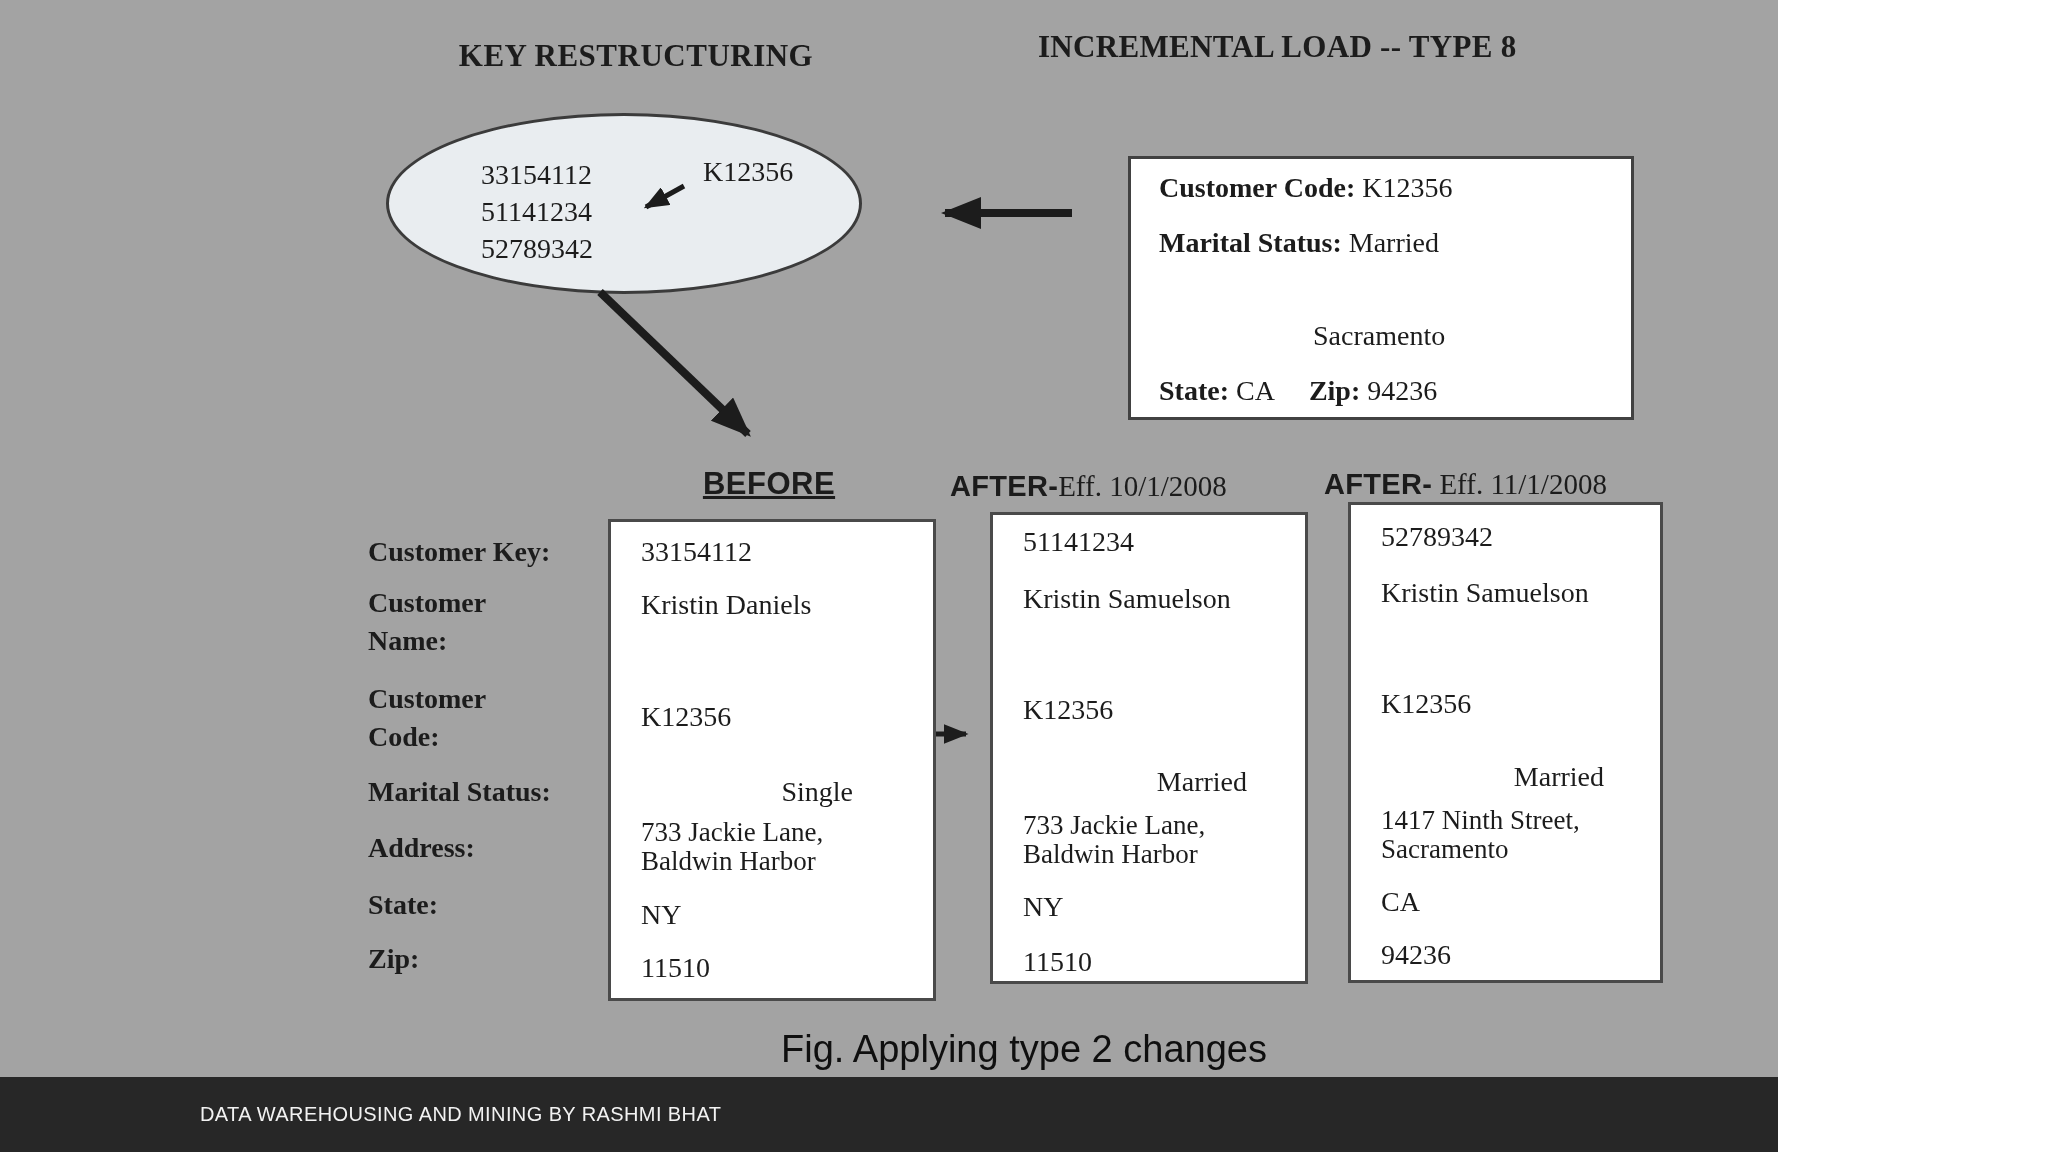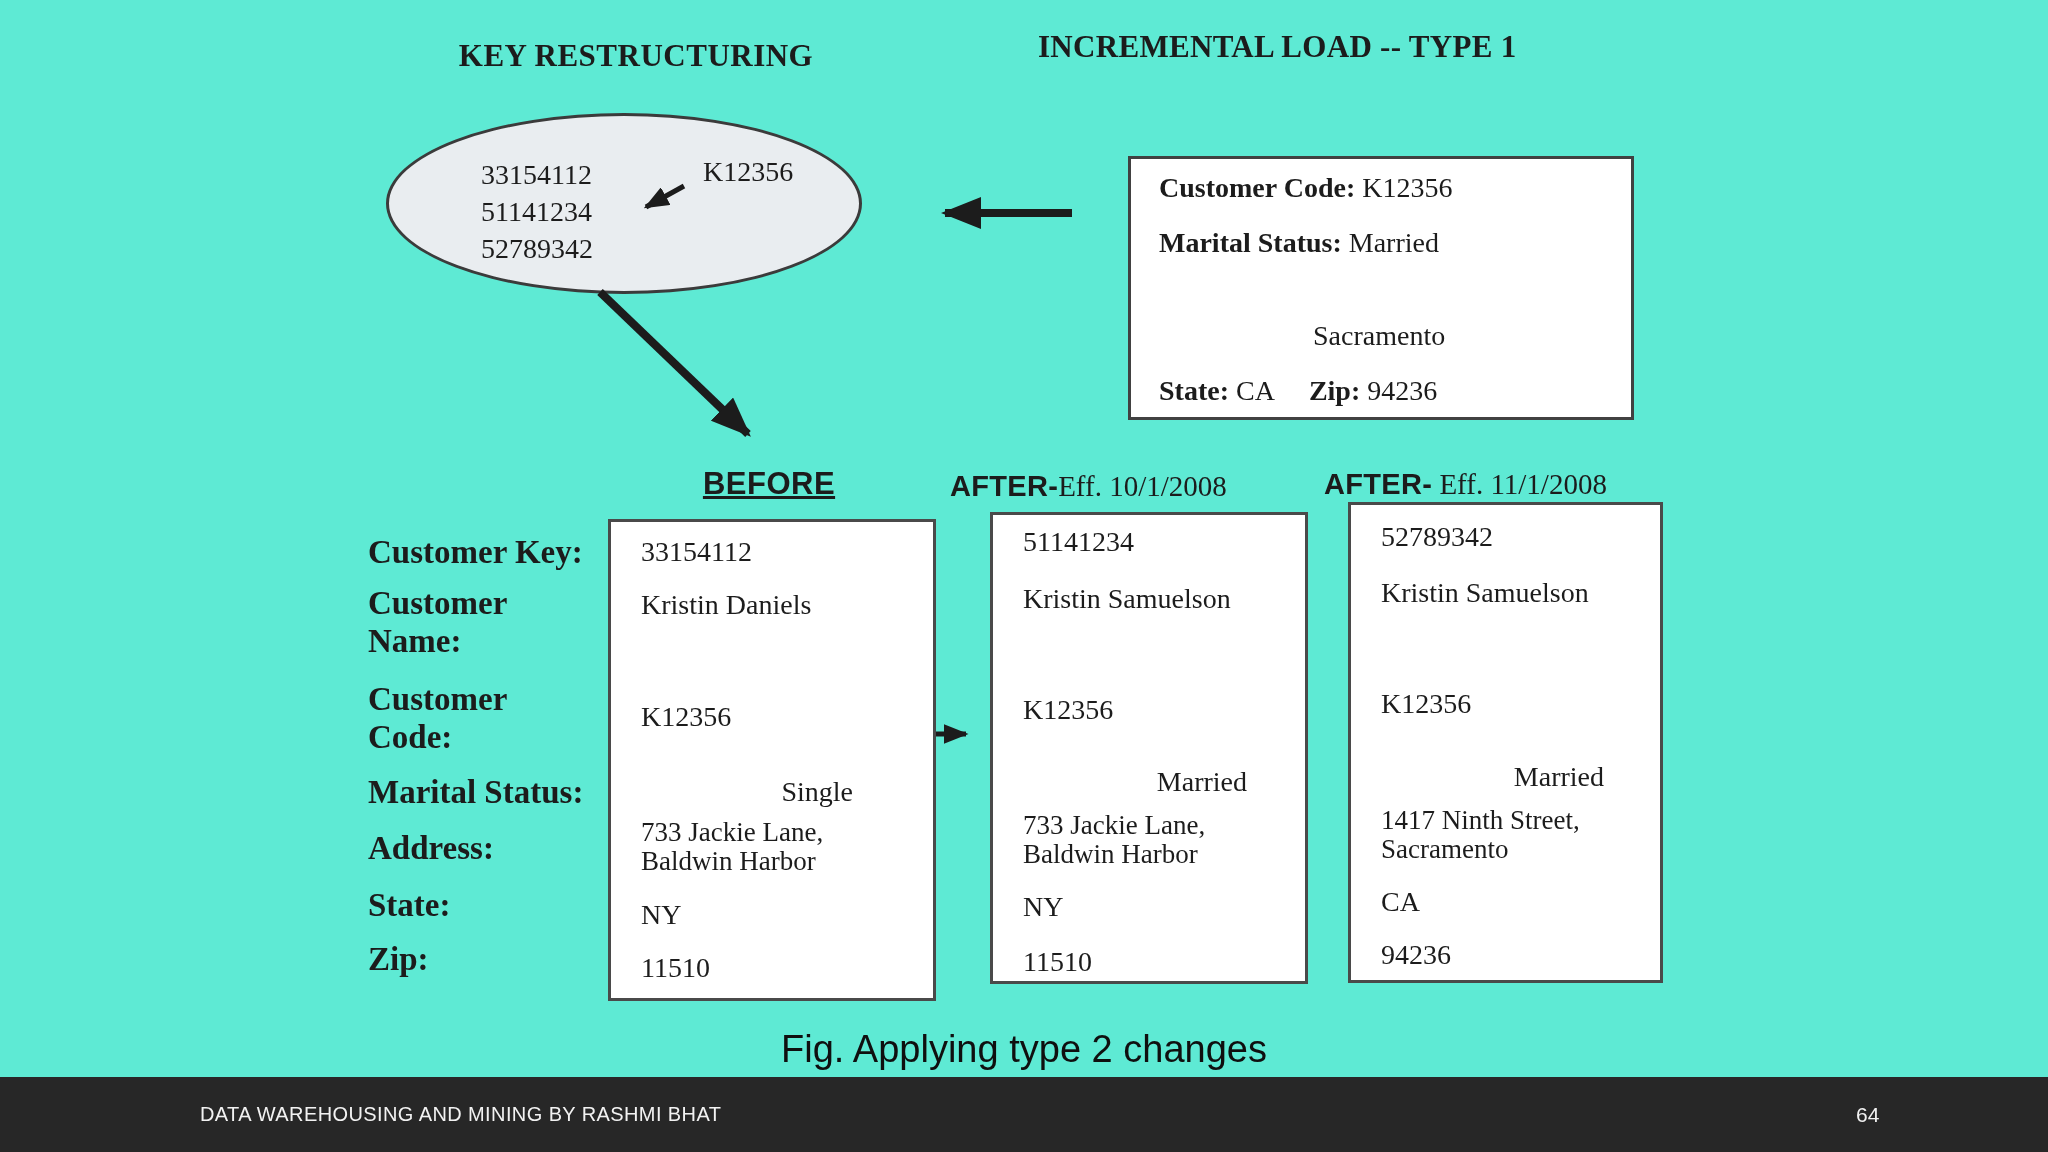--- a/index.html
+++ b/index.html
@@ -1,18 +1,18 @@
 <!DOCTYPE html>
 <html style="--footer-bg: #272727; --ellipse-fill: #e9edf0; --ink: #1c1c1c;"><head>
 <meta charset="utf-8">
 <style>
   html,body{margin:0;padding:0;background:#ffffff;}
   #slide{
-    position:relative; width:2048px; height:1152px; overflow:hidden;
-    background:#5eead4; color:var(--ink,#1c1c1c);
+    position:relative; width:1778px; height:1152px; overflow:hidden;
+    background:#a3a3a3; color:var(--ink,#1c1c1c);
     font-family:"Liberation Serif","DejaVu Serif",serif;
   }
   .serif{font-family:"Liberation Serif","DejaVu Serif",serif;}
   .sans{font-family:"Liberation Sans","DejaVu Sans",sans-serif;}
   .abs{position:absolute;}
 
   
   .title-left{
     left:440px; top:38px; width:392px; text-align:center;
     font-weight:bold; font-size:31px; letter-spacing:.5px;
@@ -48,21 +48,21 @@
     left:608px; top:466px; width:322px; text-align:center;
     font-weight:bold; font-size:31px; letter-spacing:.5px;text-decoration:underline;
   }
   .after-header{top:470px; font-size:29px; white-space:pre;}
   .after-header .hb{font-weight:bold; font-family:"Liberation Sans","DejaVu Sans",sans-serif; letter-spacing:.3px;}
   .after1-header{left:950px;text-align:center;}
   .after2-header{left:1324px; top:468px;}
 
   
   .row-label{
-    left:368px; font-weight:bold; font-size:33px; line-height:38px;
+    left:368px; font-weight:bold; font-size:28px; line-height:38px;
     white-space:pre-line;
   }
   .lab-key{top:533px;} .lab-name{top:584px;} .lab-code{top:680px;}
   .lab-marital{top:773px;} .lab-address{top:829px;} .lab-state{top:886px;} .lab-zip{top:940px;}
 
   
   .col-box{border:3px solid #4a4a4a; background:#fff; font-size:28px;}
   .col-box .val{position:absolute; left:30px; white-space:pre-wrap;}
   .col-box .val.right{left:auto; text-align:right;}
   .col-box .addr{font-size:27px; line-height:29px;}
@@ -105,21 +105,21 @@
     color:#f2f2f2; font-size:21px;
   }
 </style>
 </head>
 <body>
 
 <div id="slide">
 
   <div class="abs title-left serif">KEY RESTRUCTURING</div>
   <div class="abs title-right serif">
-    <div>INCREMENTAL LOAD -- TYPE 1</div>
+    <div>INCREMENTAL LOAD -- TYPE 8</div>
   </div>
 
   <div class="abs key-ellipse">
     <div class="ellipse-keys serif">
       <div>33154112</div>
       <div>51141234</div>
       <div>52789342</div>
     </div>
     <div class="ellipse-code serif">K12356</div>
   </div>

